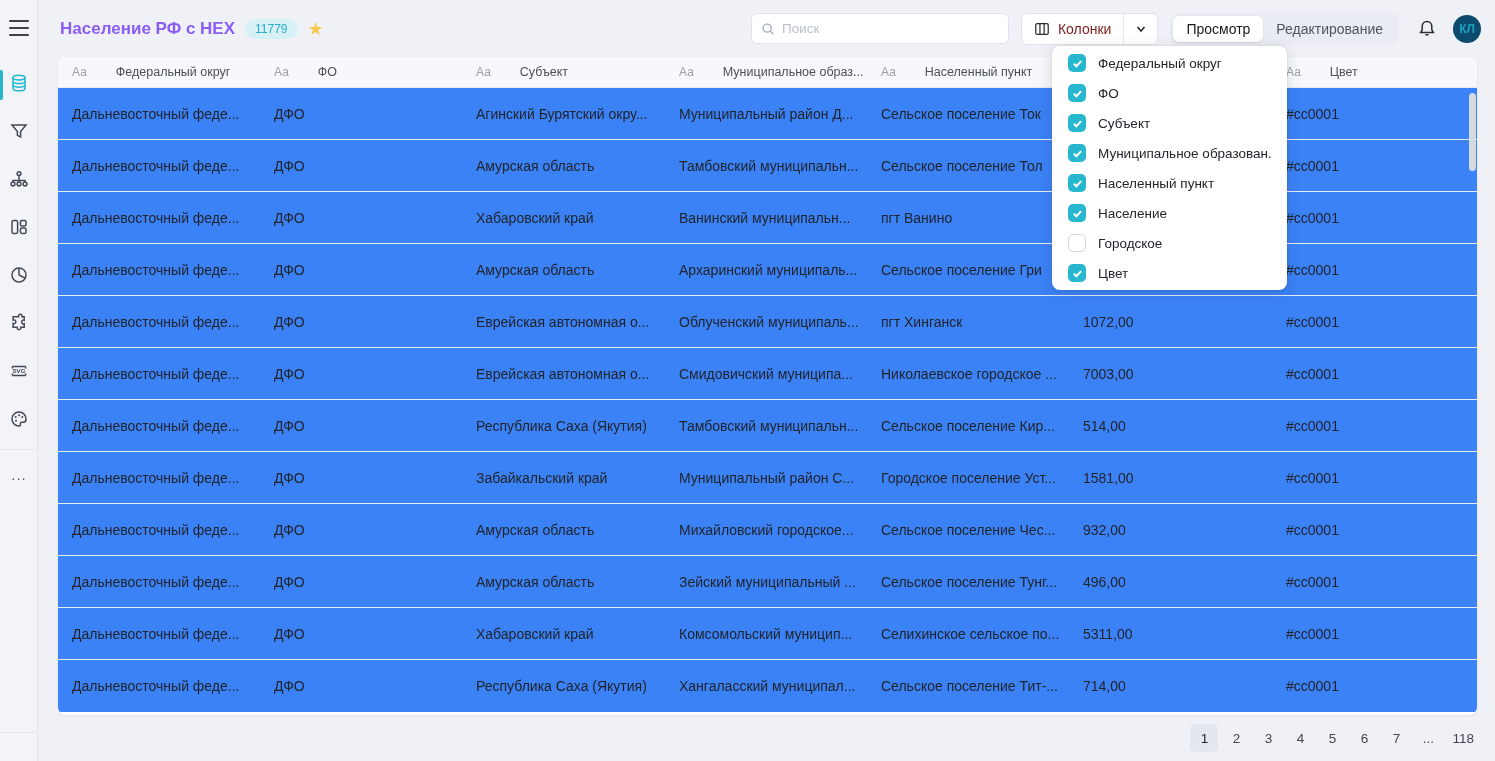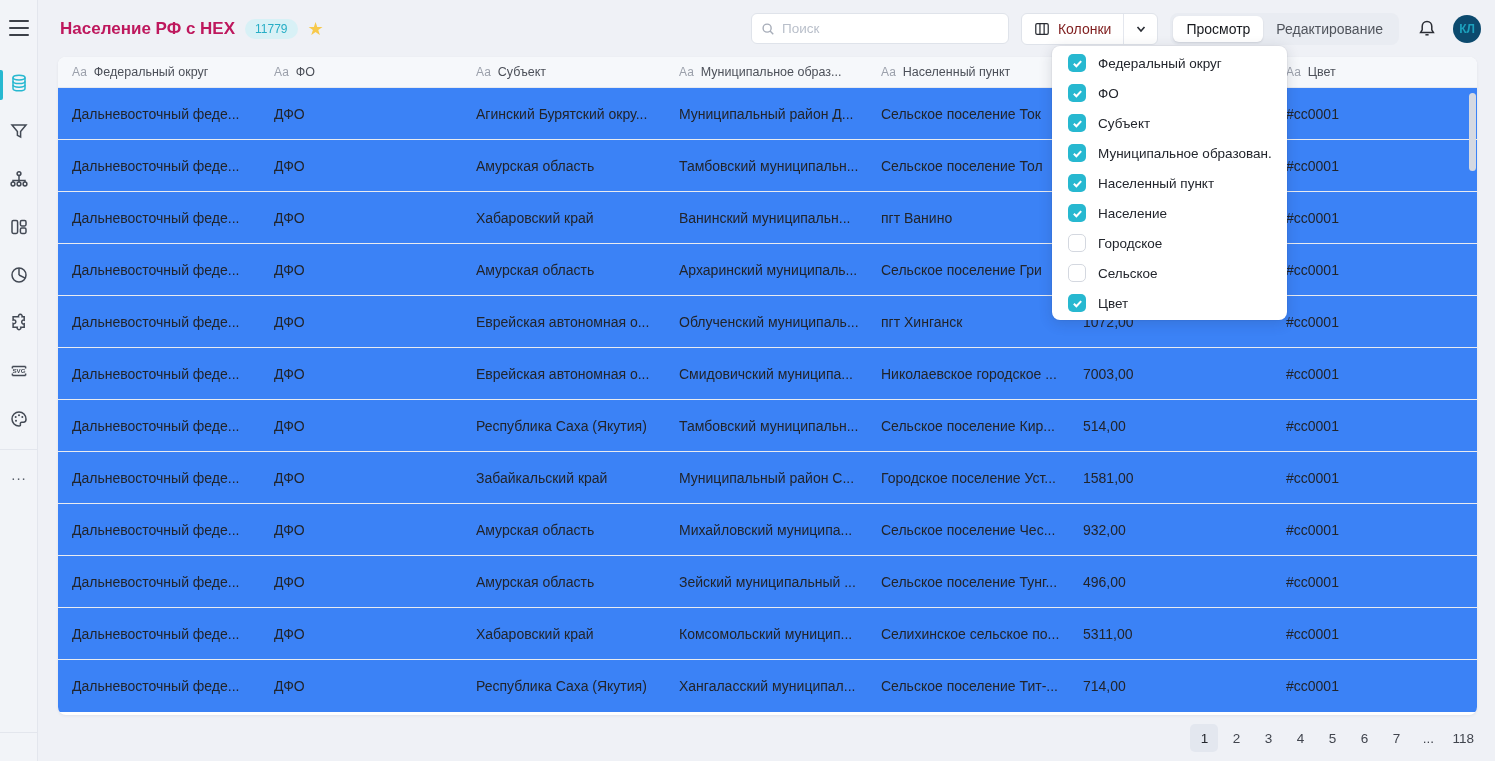--- a/index.html
+++ b/index.html
@@ -14,21 +14,21 @@
   .side-item { width:38px; height:48px; display:flex; align-items:center; justify-content:center; position:relative; cursor:pointer; }
   .side-item svg { stroke:#434954; fill:none; stroke-width:1.5; }
   .side-item.active svg { stroke:#27b8d0; }
   .side-item.active::before { content:""; position:absolute; left:0; top:9px; width:3px; height:30px; background:#27b8d0; border-radius:0 2px 2px 0; }
   .side-div { height:1px; background:#e3e6ed; margin:4px 0; }
   .side-more { width:38px; height:40px; display:flex; align-items:center; justify-content:center; color:#595f6a; font-size:15px; letter-spacing:1px; cursor:pointer; }
   .side-bottom-div { position:absolute; left:0; top:732px; width:38px; height:1px; background:#e3e6ed; }
 
   
   .topbar { position:absolute; left:38px; top:0; width:1457px; height:57px; display:flex; align-items:center; }
-  .page-title { margin-left:22px; font-size:17px; font-weight:700; color:#be185d; white-space:nowrap; }
+  .page-title { margin-left:22px; font-size:17px; font-weight:700; color:#8b5cf6; white-space:nowrap; }
   .count-badge { margin-left:10px; background:#d8f1f6; color:#27aec6; font-size:12px; padding:3px 10px; border-radius:10px; }
   .fav-star { margin-left:10px; color:#f7c94b; font-size:18px; line-height:1; }
   .top-right { margin-left:auto; display:flex; align-items:center; padding-right:14px;justify-content:center; }
   .search-box { width:258px; height:31px; background:#fff; border:1px solid #dfe3ea; border-radius:6px; display:flex; align-items:center; padding:0 9px; }
   .search-box svg { stroke:#a7adb9; fill:none; stroke-width:1.6; flex:0 0 auto; }
   .search-ph { margin-left:7px; color:#b9bfca; font-size:13.5px; }
   .cols-btn { margin-left:12px; height:32px; background:#fff; border:1px solid #dfe3ea; border-radius:6px; display:flex; align-items:stretch; overflow:hidden; }
   .cols-main { display:flex; align-items:center; padding:0 12px; cursor:pointer; }
   .cols-main svg { stroke:#2a2d34; fill:none; stroke-width:1.4; }
   .cols-label { margin-left:8px; font-size:14px; color:#7f1d1d; }
@@ -37,21 +37,21 @@
   .toggle { margin-left:12px; background:#e9ecf2; border-radius:8px; padding:3px; display:flex; align-items:center; height:32px; }
   .toggle .seg { font-size:14px; padding:0 13px; height:26px; display:flex; align-items:center; border-radius:6px; color:#50545c; cursor:pointer; white-space:nowrap; }
   .toggle .seg.active { background:#fff; color:#17191e; box-shadow:0 1px 2px rgba(30,35,48,.12); }
   .bell { margin-left:18px; cursor:pointer; display:flex; }
   .bell svg { stroke:#2a2d34; fill:none; stroke-width:1.5; }
   .avatar { margin-left:16px; width:28px; height:28px; border-radius:50%; background:#0c4a6e; color:#1ca0bd; font-size:12px; font-weight:700; display:flex; align-items:center; justify-content:center; cursor:pointer; }
 
   
   .card { position:absolute; left:58px; top:57px; width:1419px; height:658px; background:#fff; border-radius:8px; box-shadow:0 1px 3px rgba(40,48,65,.07); z-index:1; overflow:hidden; }
   .thead { display:flex; height:31px; background:#f6f8fb; border-bottom:1px solid #e6e9f0; }
-  .th { display:flex; align-items:center; padding-left:14px; font-size:12.5px; color:#4c5059; white-space:nowrap; overflow:hidden; cursor:pointer; }
+  .th { display:flex; align-items:center; padding-left:14px; font-size:12.5px; color:#4c5059; white-space:nowrap; overflow:hidden; cursor:pointer;gap:22px; }
   .th .aa { color:#9ba0ab; margin-right:7px; font-size:12px; }
   .tr { display:flex; height:52px; border-bottom:1px solid #e8ebf1; background:#3b82f6; }
   .tr:last-child { border-bottom:none; }
   .td { display:flex; align-items:center; padding-left:14px; font-size:14px; color:#21242b; white-space:nowrap; overflow:hidden; }
   .c0{width:202px;} .c1{width:202px;} .c2{width:203px;} .c3{width:202px;} .c4{width:202px;} .c5{width:203px;} .c6{width:205px;}
   .vscroll { position:absolute; right:1px; top:36px; width:7px; height:78px; background:#d5d9e2; border-radius:4px; cursor:pointer; }
 
   
   .dropdown { position:absolute; left:1052px; top:46px; width:235px; background:#fff; border-radius:8px; box-shadow:0 3px 14px rgba(32,38,54,.16), 0 0 0 1px rgba(32,38,54,.04); z-index:20; padding:2px 0; }
   .dd-item { height:30px; display:flex; align-items:center; padding:0 16px; cursor:pointer; }
@@ -284,21 +284,21 @@
         <div class="td c2">Забайкальский край</div>
         <div class="td c3">Муниципальный район С...</div>
         <div class="td c4">Городское поселение Уст...</div>
         <div class="td c5">1581,00</div>
         <div class="td c6">#cc0001</div>
       </div>
       <div class="tr">
         <div class="td c0">Дальневосточный феде...</div>
         <div class="td c1">ДФО</div>
         <div class="td c2">Амурская область</div>
-        <div class="td c3">Михайловский муниципа...</div>
+        <div class="td c3">Михайловский городское...</div>
         <div class="td c4">Сельское поселение Чес...</div>
         <div class="td c5">932,00</div>
         <div class="td c6">#cc0001</div>
       </div>
       <div class="tr">
         <div class="td c0">Дальневосточный феде...</div>
         <div class="td c1">ДФО</div>
         <div class="td c2">Амурская область</div>
         <div class="td c3">Зейский муниципальный ...</div>
         <div class="td c4">Сельское поселение Тунг...</div>
@@ -372,24 +372,20 @@
       <span class="cbx on">
         <svg width="11" height="11" viewBox="0 0 12 12">
           <polyline points="2,6.2 4.8,9 10,3.4"></polyline>
         </svg>
       </span>
       <span class="dd-label">Население</span>
     </div>
     <div class="dd-item">
       <span class="cbx off"></span>
       <span class="dd-label">Городское</span>
-    </div>
-    <div class="dd-item">
-      <span class="cbx off"></span>
-      <span class="dd-label">Сельское</span>
     </div>
     <div class="dd-item">
       <span class="cbx on">
         <svg width="11" height="11" viewBox="0 0 12 12">
           <polyline points="2,6.2 4.8,9 10,3.4"></polyline>
         </svg>
       </span>
       <span class="dd-label">Цвет</span>
     </div>
   </div>

